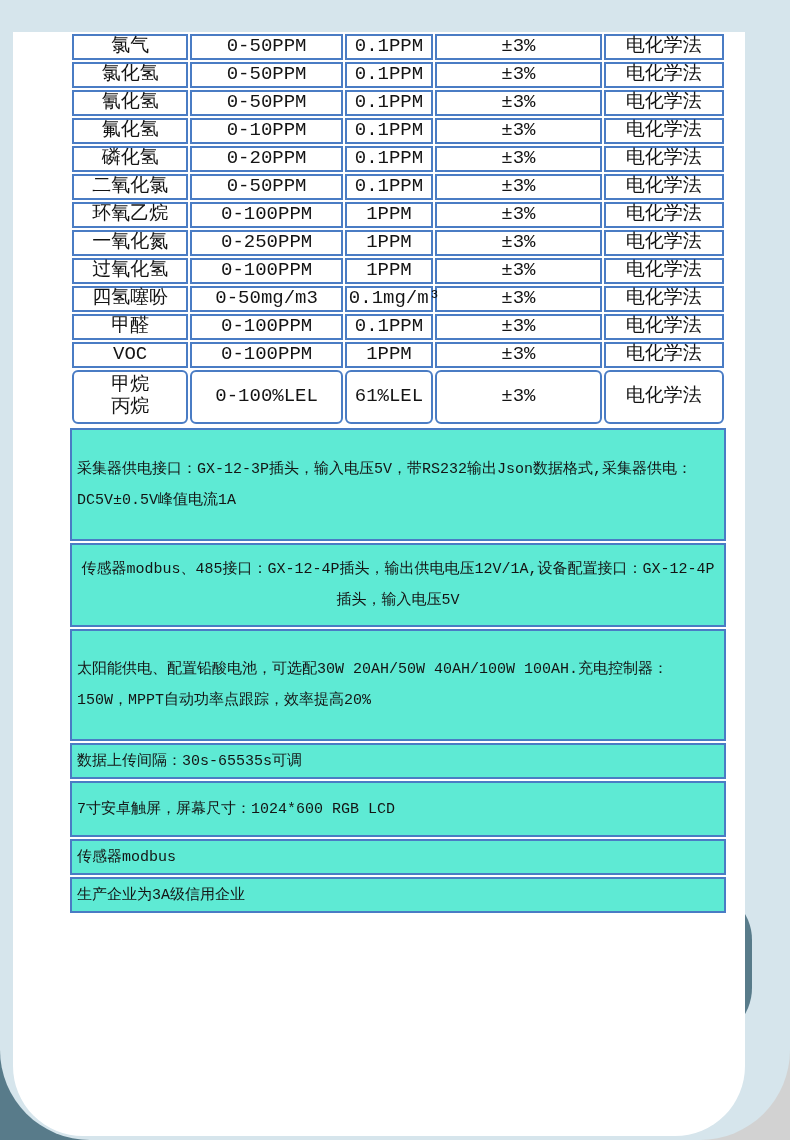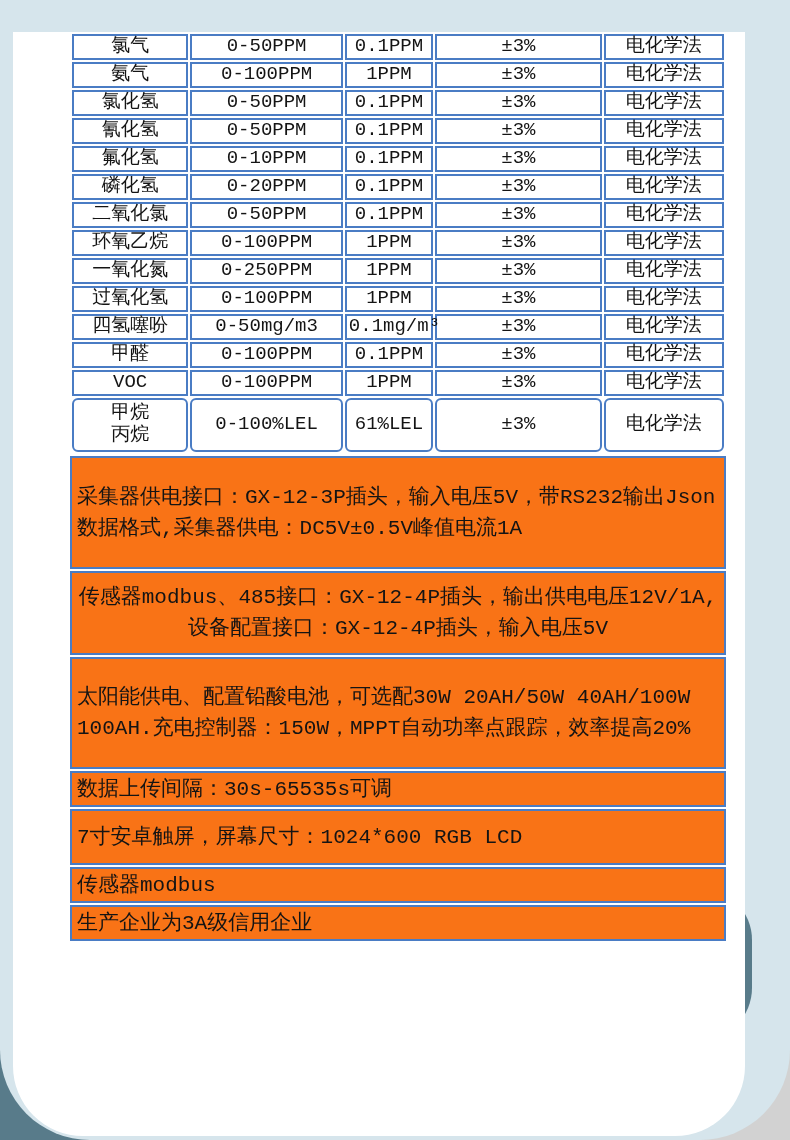--- a/index.html
+++ b/index.html
@@ -37,24 +37,24 @@
   }
   table.spec td{
     border:2px solid #4a7cc4;background:#ffffff;
     text-align:center;vertical-align:middle;
     padding:0 2px;height:22px;
     font-size:19px;line-height:1.15;white-space:pre-line;
   }
   tr.tall td{height:50px;border-radius:6px;}
   .notes{width:656px;}
   .note{
-    border:2px solid #4a7cc4;background:#f97316;
+    border:2px solid #4a7cc4;background:#5eead4;
     margin-top:2px;box-sizing:border-box;
     display:flex;align-items:center;
-    padding:16px 5px;font-size:21px;line-height:31px;
+    padding:16px 5px;font-size:15px;line-height:31px;
   }
 </style>
 </head>
 <body>
 
 <div class="blue-panel"></div>
 
 <div class="cta-box">
   <span class="cta-text">根据需求自由搭配监测要素</span>
 </div>
@@ -68,27 +68,20 @@
           <col style="width:152px">
           <col style="width:88px">
         <col style="width:166px">
           <col style="width:120px">
       </colgroup>
       <tbody>
           <tr>
     <td>氯气</td>
     <td>0-50PPM</td>
     <td>0.1PPM</td>
-    <td>±3%</td>
-    <td>电化学法</td>
-  </tr>
-          <tr>
-    <td>氨气</td>
-    <td>0-100PPM</td>
-    <td>1PPM</td>
     <td>±3%</td>
     <td>电化学法</td>
   </tr>
           <tr>
     <td>氯化氢</td>
     <td>0-50PPM</td>
     <td>0.1PPM</td>
     <td>±3%</td>
     <td>电化学法</td>
   </tr>

